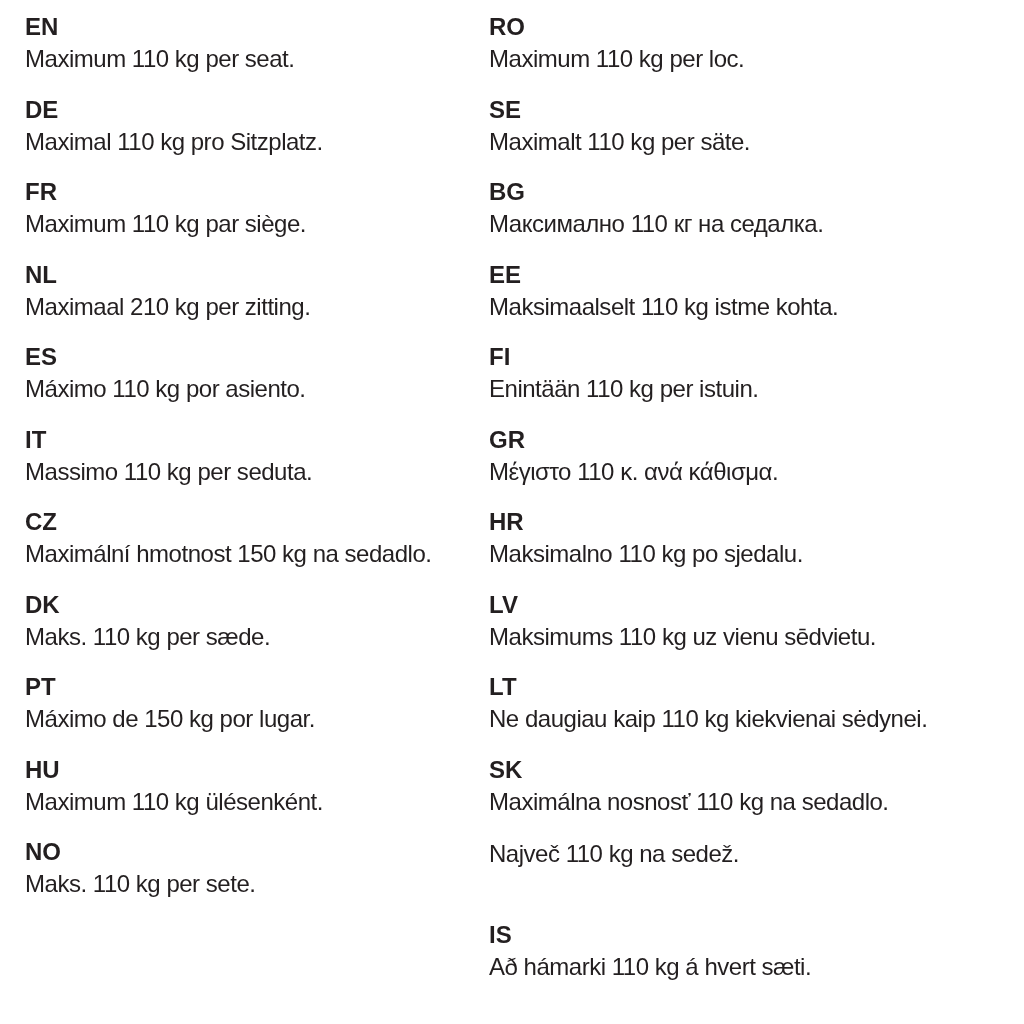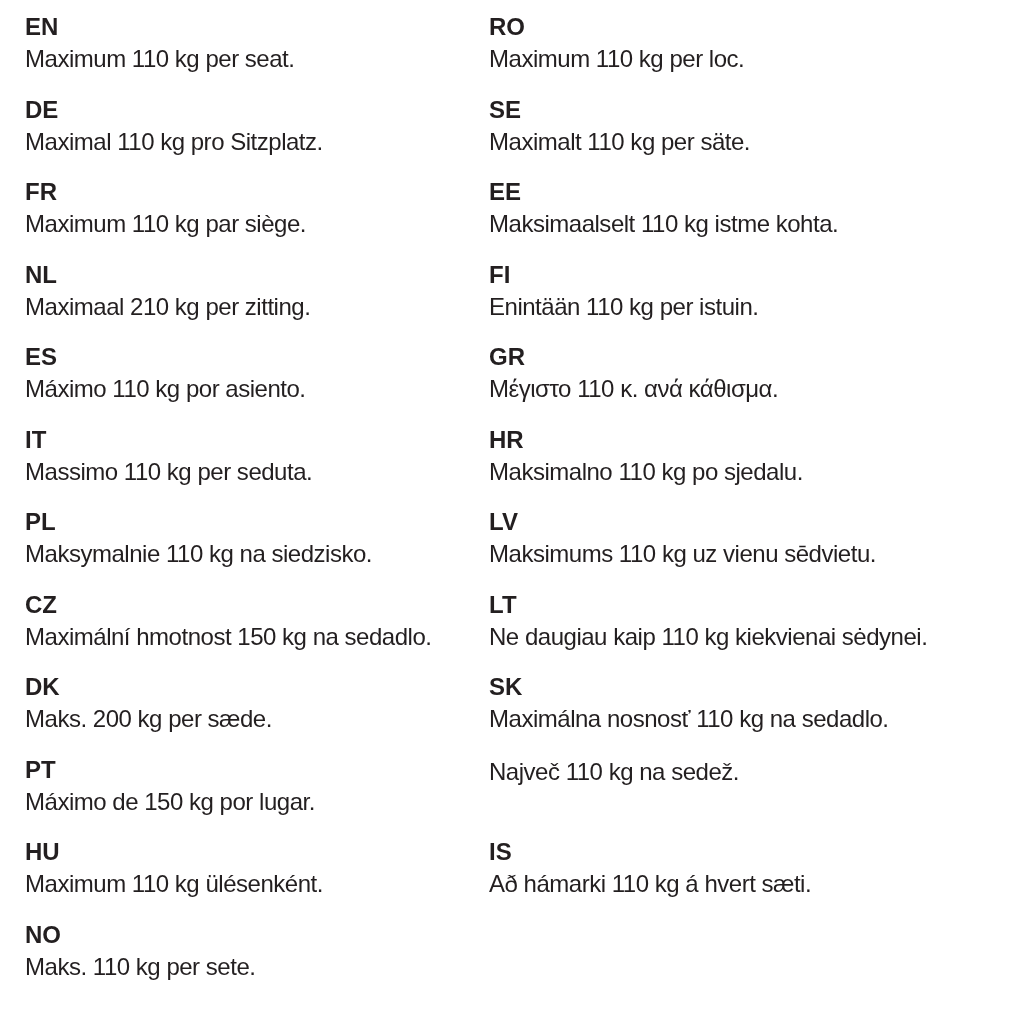--- a/index.html
+++ b/index.html
@@ -65,30 +65,26 @@
     </div>
     <div class="entry">
       <div class="code">ES</div>
       <div class="text">Máximo 110 kg por asiento.</div>
     </div>
     <div class="entry">
       <div class="code">IT</div>
       <div class="text">Massimo 110 kg per seduta.</div>
     </div>
     <div class="entry">
-      <div class="code">PL</div>
-      <div class="text">Maksymalnie 110 kg na siedzisko.</div>
-    </div>
-    <div class="entry">
       <div class="code">CZ</div>
       <div class="text">Maximální hmotnost 150 kg na sedadlo.</div>
     </div>
     <div class="entry">
       <div class="code">DK</div>
-      <div class="text">Maks. 200 kg per sæde.</div>
+      <div class="text">Maks. 110 kg per sæde.</div>
     </div>
     <div class="entry">
       <div class="code">PT</div>
       <div class="text">Máximo de 150 kg por lugar.</div>
     </div>
     <div class="entry">
       <div class="code">HU</div>
       <div class="text">Maximum 110 kg ülésenként.</div>
     </div>
     <div class="entry">
@@ -98,20 +94,24 @@
   </div>
 
   <div class="column column-right">
     <div class="entry">
       <div class="code">RO</div>
       <div class="text">Maximum 110 kg per loc.</div>
     </div>
     <div class="entry">
       <div class="code">SE</div>
       <div class="text">Maximalt 110 kg per säte.</div>
+    </div>
+    <div class="entry">
+      <div class="code">BG</div>
+      <div class="text">Максимално 110 кг на седалка.</div>
     </div>
     <div class="entry">
       <div class="code">EE</div>
       <div class="text">Maksimaalselt 110 kg istme kohta.</div>
     </div>
     <div class="entry">
       <div class="code">FI</div>
       <div class="text">Enintään 110 kg per istuin.</div>
     </div>
     <div class="entry">

